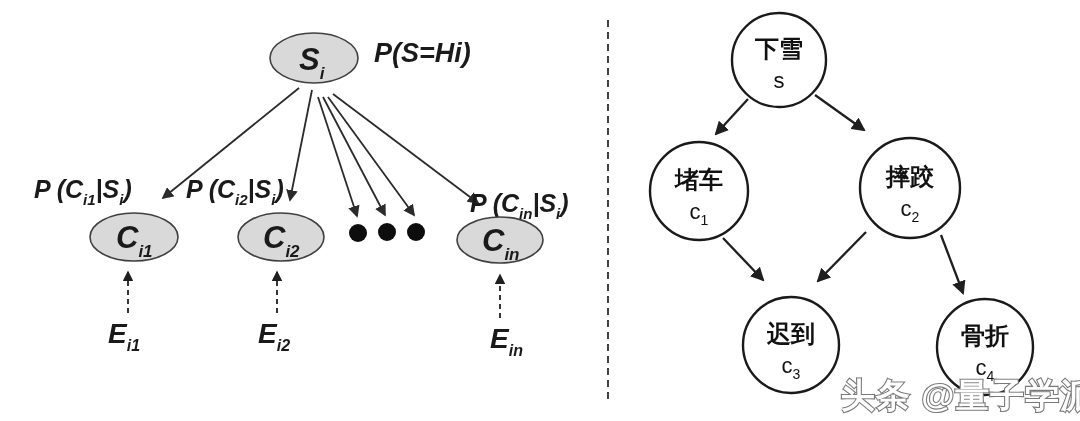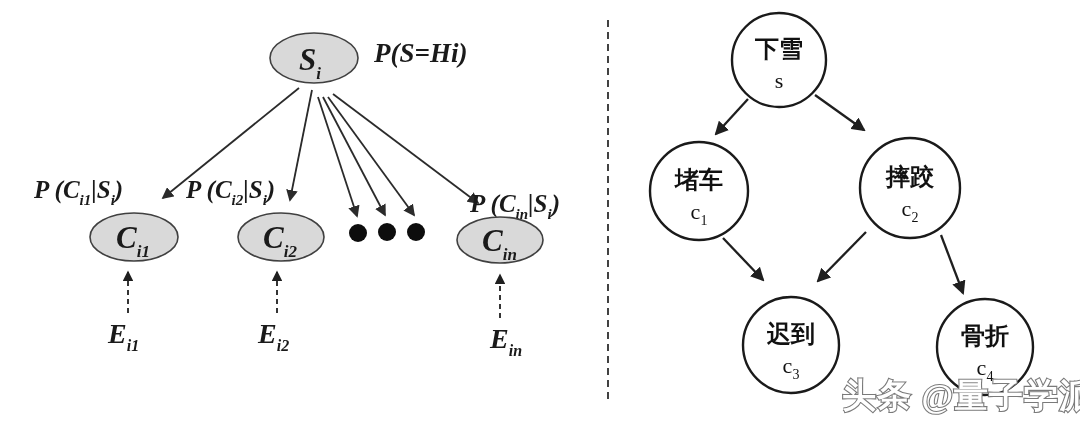--- a/index.html
+++ b/index.html
@@ -9,21 +9,20 @@
     width: 1080px;
     height: 421px;
     overflow: hidden;
     font-family: "Liberation Sans", "DejaVu Sans", sans-serif;
   }
   .stage {
     position: relative;
     width: 1080px;
     height: 421px;
     background: #ffffff;
-    font-family: Liberation Serif, serif;
   }
   svg { display: block; }
   .shaded-ellipse { fill: #d9d9d9; stroke: #404040; stroke-width: 1.6; }
   .white-circle   { fill: #ffffff; stroke: #1a1a1a; stroke-width: 2.4; }
   .arrow          { stroke: #2b2b2b; stroke-width: 1.8; fill: none; }
   .arrow-thick    { stroke: #1f1f1f; stroke-width: 2.3; fill: none; }
   .dashed-arrow   { stroke: #1f1f1f; stroke-width: 1.8; fill: none; stroke-dasharray: 5 4; }
   .divider        { stroke: #2e2e2e; stroke-width: 1.8; stroke-dasharray: 7 5; fill: none; }
   .dot            { fill: #0d0d0d; }
   .math           { font-style: italic; font-weight: 600; fill: #1a1a1a; }

